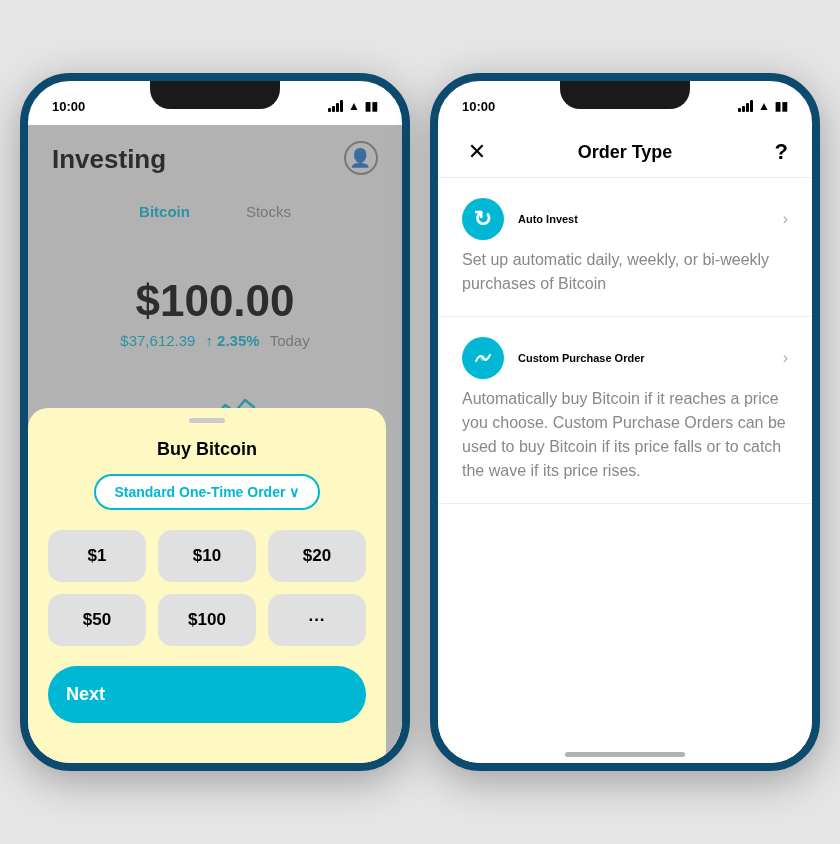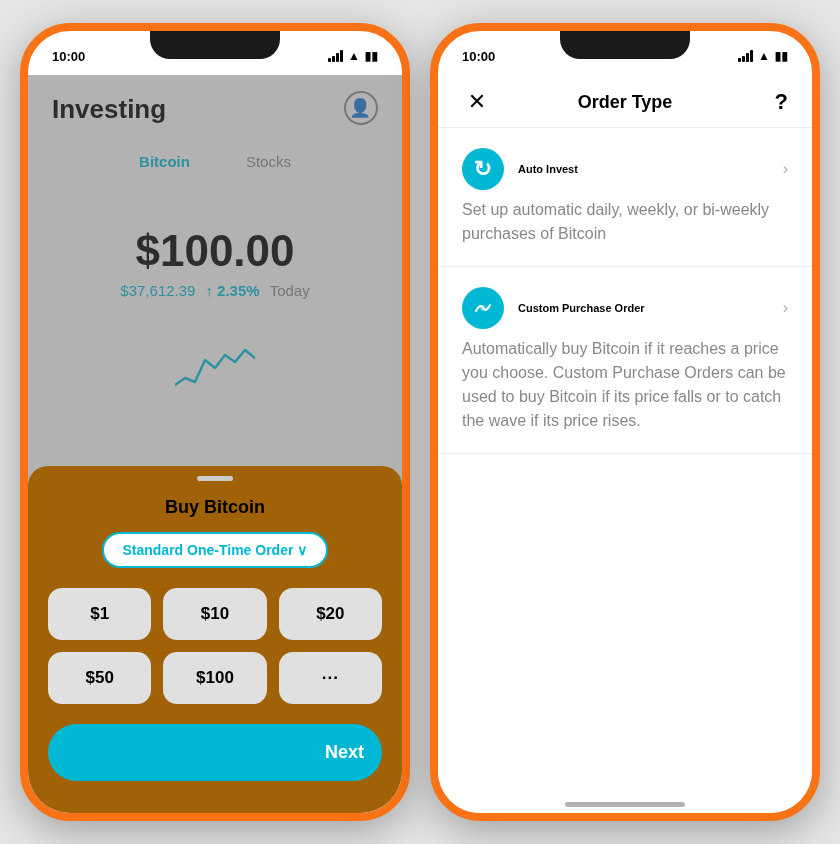--- a/index.html
+++ b/index.html
@@ -10,24 +10,24 @@
       display: flex;
       align-items: center;
       justify-content: center;
       gap: 20px;
       font-family: -apple-system, BlinkMacSystemFont, 'Segoe UI', sans-serif;
     }
 
     
     .phone {
       width: 390px;
-      height: 798px;
+      height: 698px;
       background: #fff;
       border-radius: 50px;
-      border: 8px solid #f97316;
+      border: 8px solid #0c4a6e;
       position: relative;
       overflow: hidden;
       box-shadow: 0 10px 40px rgba(0,0,0,0.3);
     }
 
     
     .notch {
       position: absolute;
       top: 0;
       left: 50%;
@@ -157,25 +157,25 @@
       top: 0; left: 0; right: 0; bottom: 0;
       background: rgba(100,100,100,0.45);
       z-index: 5;
     }
 
     
     .bottom-sheet {
       position: absolute;
       bottom: 0;
       left: 0;
-      right: 0;
-      background: #a16207;
+      right: 16px;
+      background: #fef9c3;
       border-radius: 20px 20px 0 0;
       z-index: 10;
-      padding: 10px 20px 32px;
+      padding: 10px 20px 40px;
     }
 
     .sheet-handle {
       width: 36px;
       height: 5px;
       background: #ccc;
       border-radius: 3px;
       margin: 0 auto 16px;
     }
 
@@ -220,21 +220,21 @@
       font-weight: 600;
       color: #000;
       cursor: pointer;
     }
 
     .next-btn {
       background: #00b8d4;
       color: #fff;
       border-radius: 30px;
       padding: 18px;
-      text-align: right;
+      text-align: left;
       font-size: 18px;
       font-weight: 600;
       cursor: pointer;
       margin-top: 0;
     }
 
     
     .right-phone .phone-content {
       background: #fff;
       height: calc(100% - 44px);

